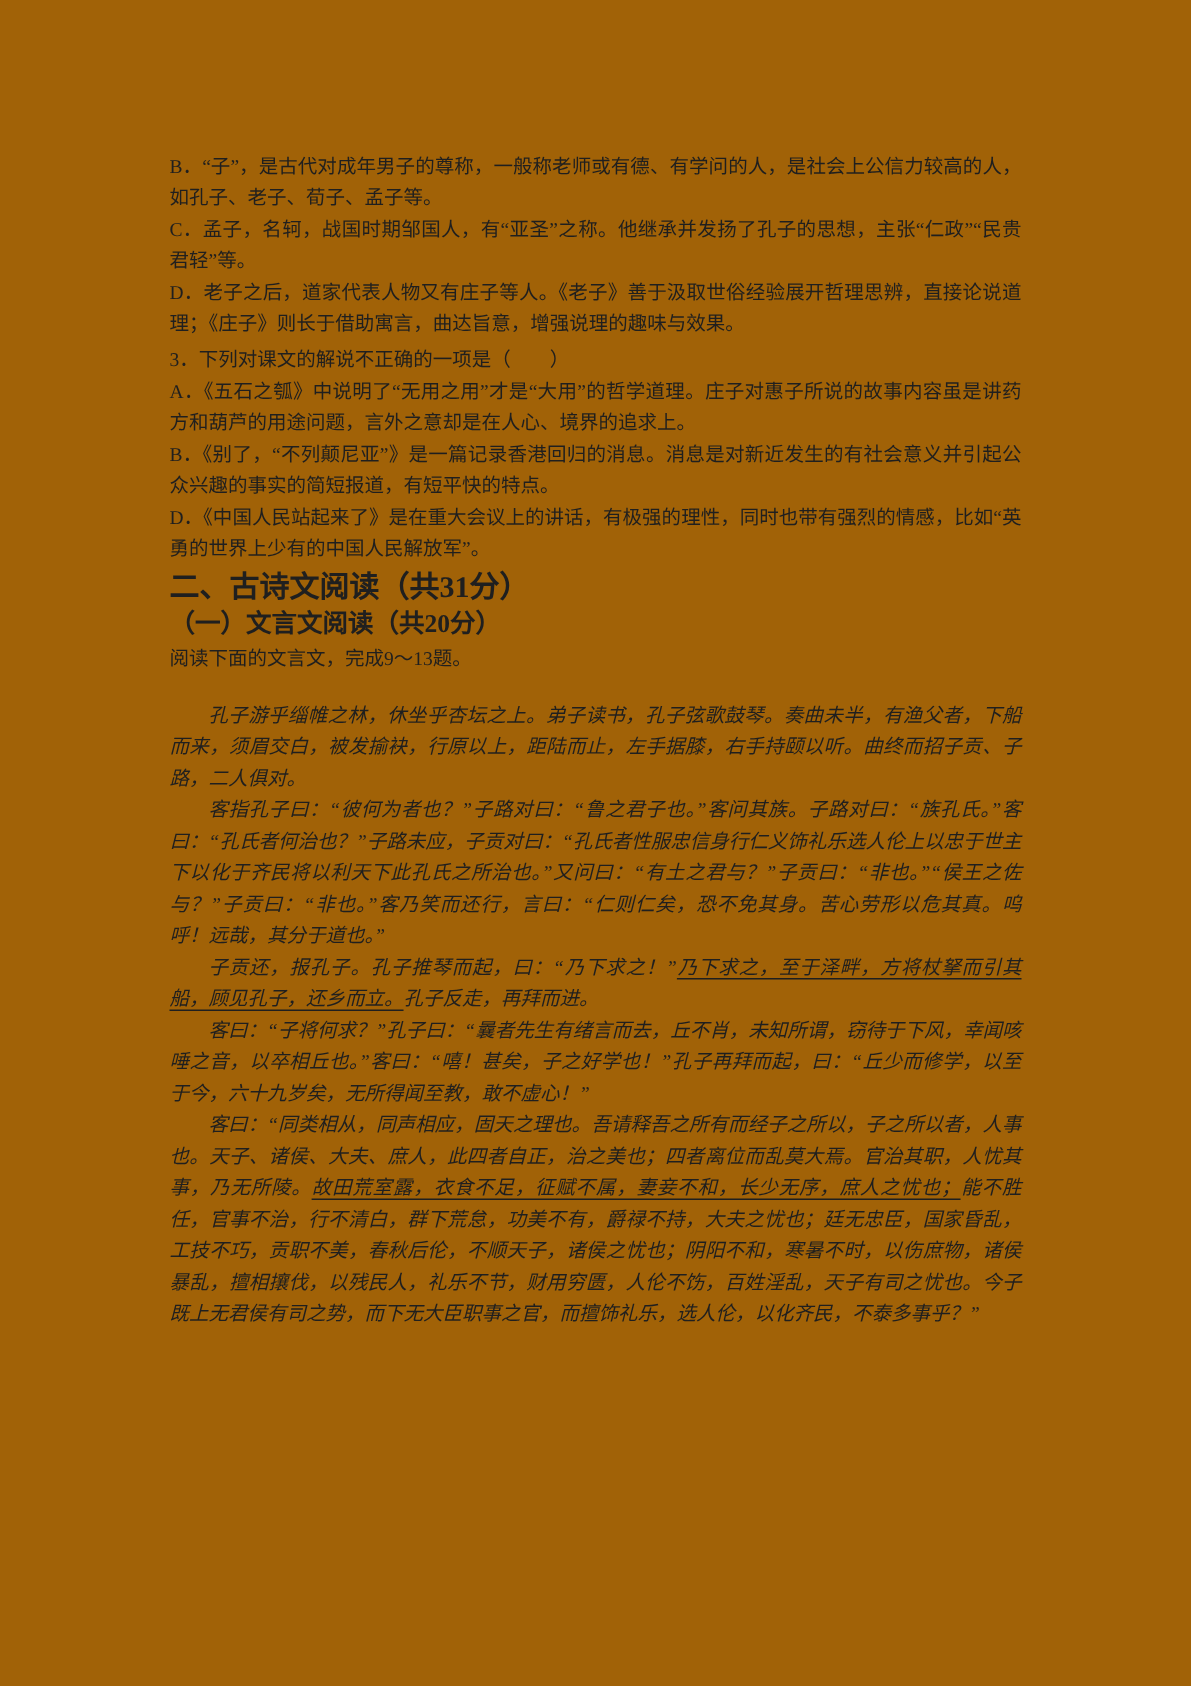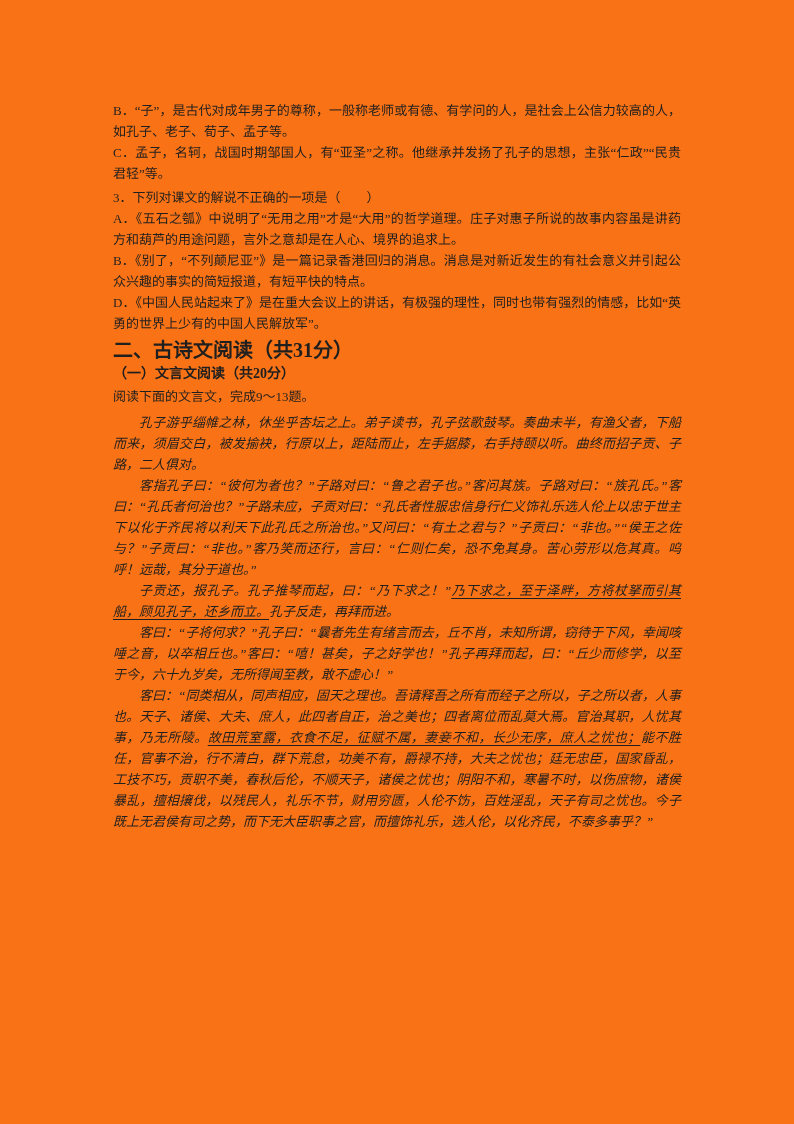--- a/index.html
+++ b/index.html
@@ -4,21 +4,21 @@
 <style>
   html, body {
     margin: 0;
     padding: 0;
     background: #ffffff;
   }
   .page {
     position: relative;
     width: 794px;
     height: 1124px;
-    background: #f97316;
+    background: #a16207;
     overflow: hidden;
     font-family: "Liberation Serif", "DejaVu Serif", serif;
     color: #1f1f1f;
   }
   .doc {
     position: absolute;
     left: 113px;
     top: 100px;
     width: 568px;
     font-size: 13px;
@@ -34,45 +34,46 @@
     margin-top: 3px;
   }
   p.heading {
     font-weight: bold;
     font-size: 20px;
     margin-top: 6px;
     margin-bottom: 2px;
   }
   p.subheading {
     font-weight: bold;
-    font-size: 14px;
+    font-size: 17px;
     margin-top: 2px;
     margin-bottom: 1px;
   }
   p.intro {
     margin-top: 2px;
-    margin-bottom: 5px;
+    margin-bottom: 17px;
   }
   p.passage {
     font-style: italic;
     text-indent: 2em;
   }
   .underline {
     text-decoration: underline;
     text-underline-offset: 3px;
     text-decoration-thickness: 1px;
   }
 </style>
 </head>
 <body>
 
 <div class="page">
   <div class="doc" id="doc">
       <p class="para option"><span class="">B．“子”，是古代对成年男子的尊称，一般称老师或有德、有学问的人，是社会上公信力较高的人，如孔子、老子、荀子、孟子等。</span></p>
       <p class="para option"><span class="">C．孟子，名轲，战国时期邹国人，有“亚圣”之称。他继承并发扬了孔子的思想，主张“仁政”“民贵君轻”等。</span></p>
+      <p class="para option"><span class="">D．老子之后，道家代表人物又有庄子等人。《老子》善于汲取世俗经验展开哲理思辨，直接论说道理；《庄子》则长于借助寓言，曲达旨意，增强说理的趣味与效果。</span></p>
       <p class="para question"><span class="">3．下列对课文的解说不正确的一项是（　　）</span></p>
       <p class="para option"><span class="">A．《五石之瓠》中说明了“无用之用”才是“大用”的哲学道理。庄子对惠子所说的故事内容虽是讲药方和葫芦的用途问题，言外之意却是在人心、境界的追求上。</span></p>
       <p class="para option"><span class="">B．《别了，“不列颠尼亚”》是一篇记录香港回归的消息。消息是对新近发生的有社会意义并引起公众兴趣的事实的简短报道，有短平快的特点。</span></p>
       <p class="para option"><span class="">D．《中国人民站起来了》是在重大会议上的讲话，有极强的理性，同时也带有强烈的情感，比如“英勇的世界上少有的中国人民解放军”。</span></p>
       <p class="para heading"><span class="">二、古诗文阅读（共31分）</span></p>
       <p class="para subheading"><span class="">（一）文言文阅读（共20分）</span></p>
       <p class="para intro"><span class="">阅读下面的文言文，完成9～13题。</span></p>
       <p class="para passage"><span class="">孔子游乎缁帷之林，休坐乎杏坛之上。弟子读书，孔子弦歌鼓琴。奏曲未半，有渔父者，下船而来，须眉交白，被发揄袂，行原以上，距陆而止，左手据膝，右手持颐以听。曲终而招子贡、子路，二人俱对。</span></p>
       <p class="para passage"><span class="">客指孔子曰：“彼何为者也？”子路对曰：“鲁之君子也。”客问其族。子路对曰：“族孔氏。”客曰：“孔氏者何治也？”子路未应，子贡对曰：“孔氏者性服忠信身行仁义饰礼乐选人伦上以忠于世主下以化于齐民将以利天下此孔氏之所治也。”又问曰：“有土之君与？”子贡曰：“非也。”“侯王之佐与？”子贡曰：“非也。”客乃笑而还行，言曰：“仁则仁矣，恐不免其身。苦心劳形以危其真。呜呼！远哉，其分于道也。”</span></p>
       <p class="para passage"><span class="">子贡还，报孔子。孔子推琴而起，曰：“乃下求之！”</span><span class="underline">乃下求之，至于泽畔，方将杖拏而引其船，顾见孔子，还乡而立。</span><span class="">孔子反走，再拜而进。</span></p>

